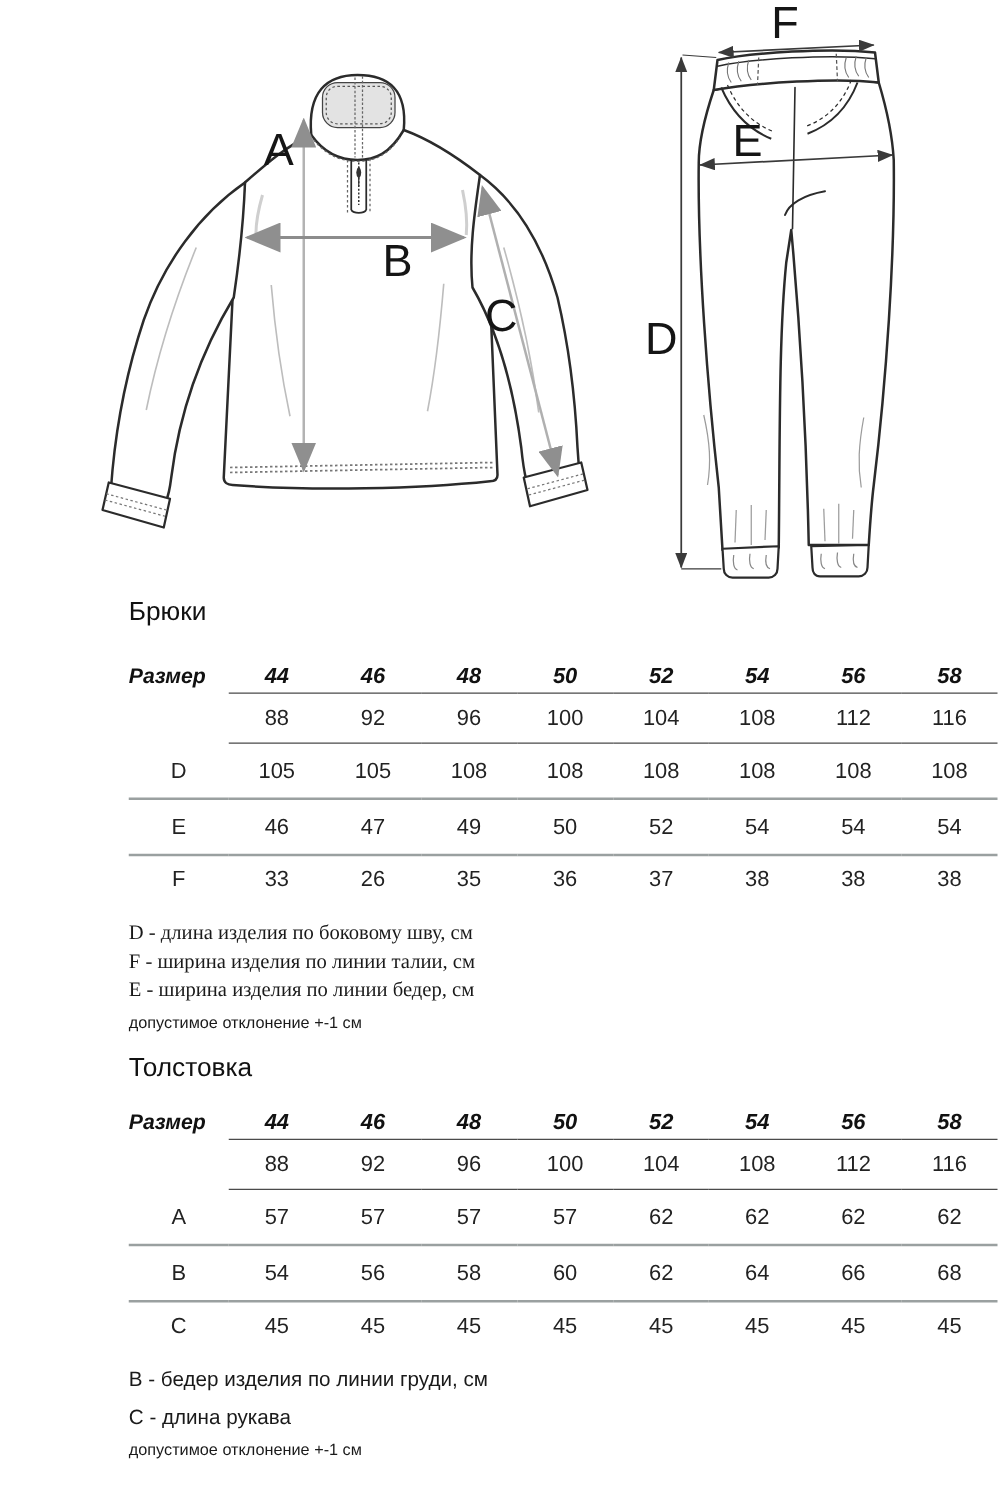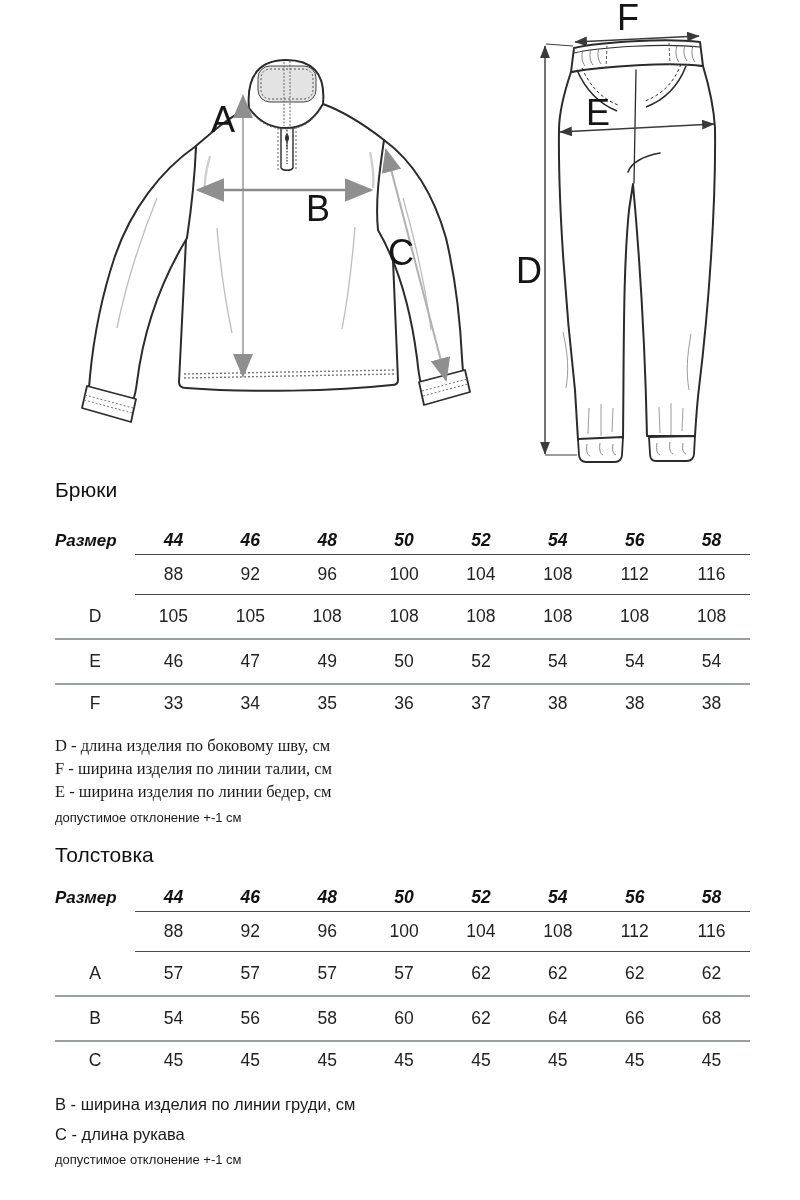--- a/index.html
+++ b/index.html
@@ -6,21 +6,21 @@
   body{
     width:800px;height:1200px;background:#ffffff;color:#1c1c1c;
     font-family:"Liberation Sans",sans-serif;overflow:hidden;position:relative;
   }
   .diagrams{position:relative;height:470px;}
   .diagrams svg{position:absolute;}
   #sweatshirt-svg{left:60px;top:28px;width:412px;height:400px;}
   #pants-svg{left:505px;top:0;width:235px;height:468px;}
   .dim-letter{font-family:"Liberation Sans",sans-serif;font-size:36px;fill:#151515;}
 
-  .section{padding-left:55px;padding-right:33px;}
+  .section{padding-left:55px;padding-right:33px;margin-left:48px;}
   .section-title{font-size:21px;font-weight:normal;color:#111;margin:0;}
   #pants-section .section-title{margin-top:8px;}
   #sweat-section .section-title{margin-top:18px;}
 
   table.size-table{border-collapse:collapse;table-layout:fixed;width:695px;}
   #pants-section table.size-table{margin-top:26px;}
   #sweat-section table.size-table{margin-top:18px;}
   .size-table th,.size-table td{
     padding:0;text-align:center;font-size:17.5px;font-weight:normal;color:#222;
   }
@@ -224,21 +224,21 @@
           <td>49</td>
           <td>50</td>
           <td>52</td>
           <td>54</td>
           <td>54</td>
           <td>54</td>
         </tr>
         <tr class="row-last">
           <th class="row-label">F</th>
           <td>33</td>
-          <td>34</td>
+          <td>26</td>
           <td>35</td>
           <td>36</td>
           <td>37</td>
           <td>38</td>
           <td>38</td>
           <td>38</td>
         </tr>
       </tbody>
     </table>
   <div class="legend">
@@ -317,17 +317,17 @@
           <td>45</td>
           <td>45</td>
           <td>45</td>
           <td>45</td>
           <td>45</td>
           <td>45</td>
         </tr>
       </tbody>
     </table>
   <div class="legend">
-      <div>B - ширина изделия по линии груди, см</div>
+      <div>B - бедер изделия по линии груди, см</div>
       <div>C - длина рукава</div>
     </div>
   <div class="note">допустимое отклонение +-1 см</div>
 </section>
 
 </body></html>

